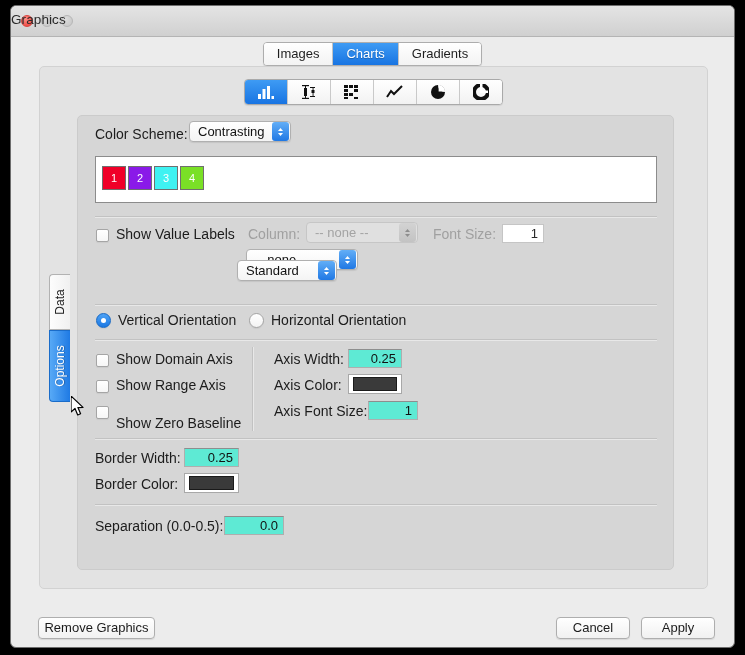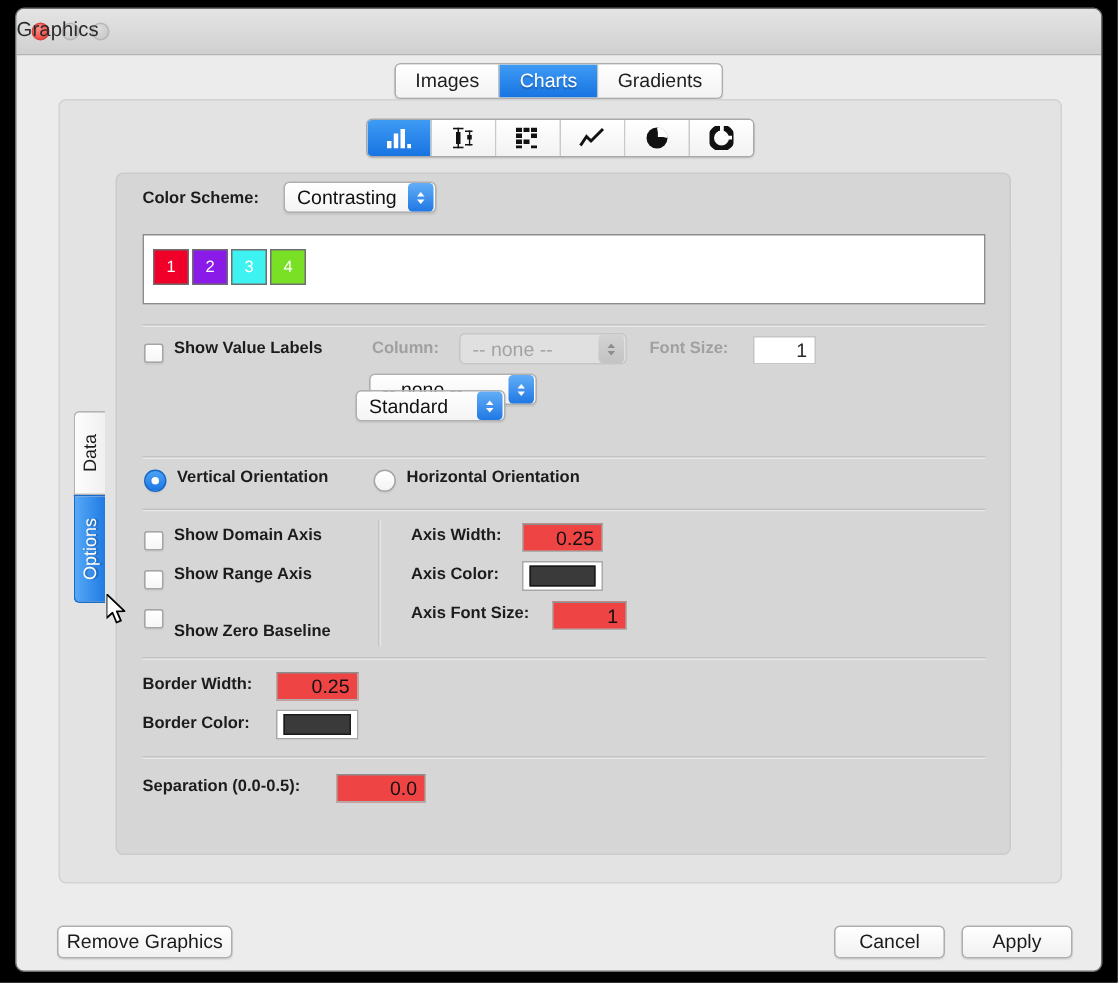--- a/index.html
+++ b/index.html
@@ -155,24 +155,23 @@
     width: 597px;
     height: 455px;
     background: #d6d6d6;
     border: 1px solid #cbcbcb;
     border-radius: 5px;
     box-sizing: border-box;
   }
 
   .lbl {
     position: absolute;
-    font-size: 11px;
+    font-size: 14px;
     color: #1c1c1c;
     white-space: nowrap;
-    font-weight: bold;
   }
   .lbl.dim { color: #a0a0a0; }
 
   
   .popup {
     position: absolute;
     height: 21px;
     background: linear-gradient(to bottom, #ffffff, #f4f4f4);
     border: 1px solid #b0b0b0;
     border-radius: 4px;
@@ -208,21 +207,21 @@
   }
   .popup.disabled .pv { color: #a3a3a3; }
   .popup.disabled .arrows {
     background: linear-gradient(to bottom, #d3d3d3, #c3c3c3);
   }
 
   
   .field {
     position: absolute;
     height: 19px;
-    background: #ef4444;
+    background: #5eead4;
     border: 1px solid #aeaeae;
     border-top-color: #8e8e8e;
     box-sizing: border-box;
     font-size: 13px;
     color: #111111;
     text-align: right;
     padding: 0 5px;
     line-height: 17px;
     cursor: text;
   }

